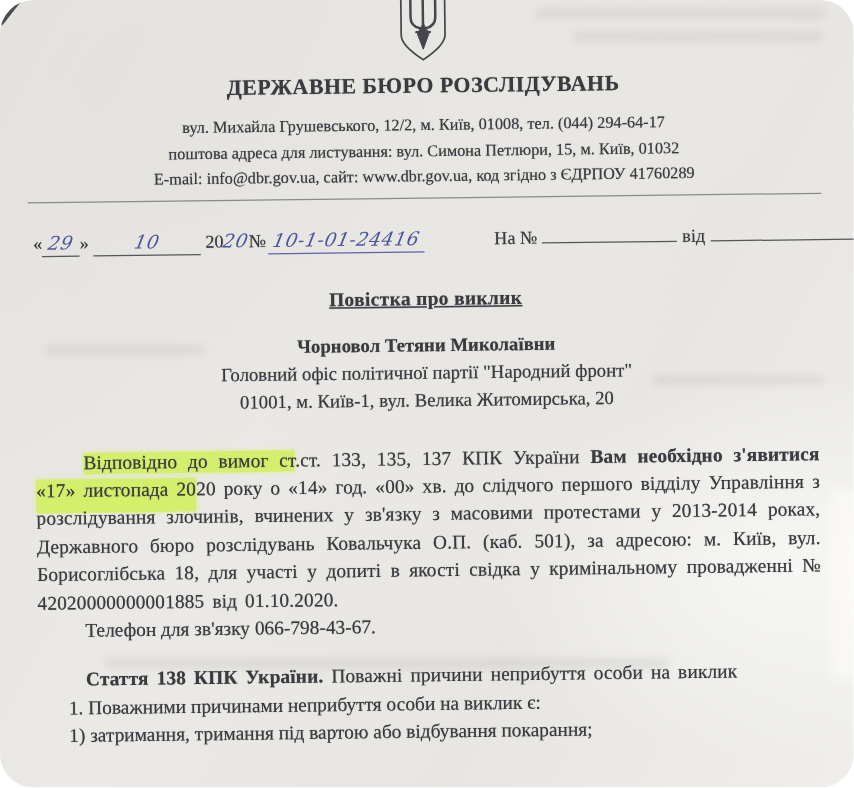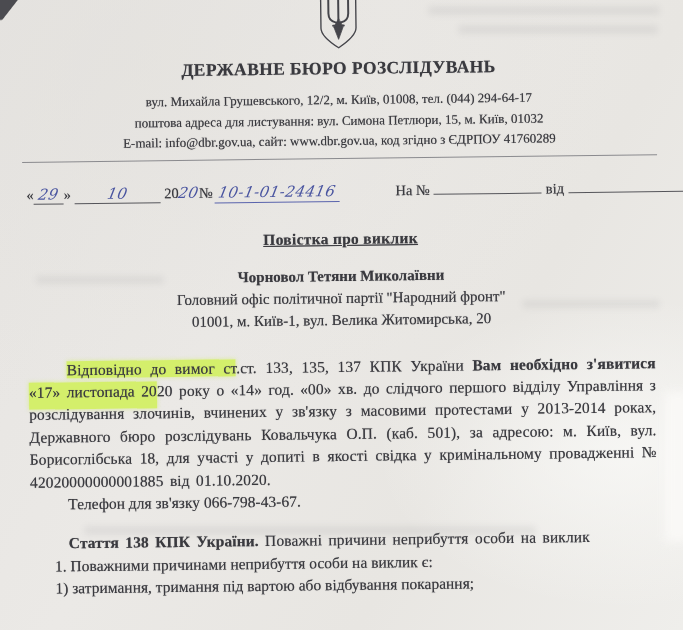--- a/index.html
+++ b/index.html
@@ -6,20 +6,21 @@
   .photo{
     position:relative;
     width:683px;height:630px;
     overflow:hidden;
     background:
       radial-gradient(ellipse 420px 260px at 92% 72%, rgba(250,250,248,0.75), rgba(250,250,248,0) 60%),
       radial-gradient(ellipse 700px 500px at 18% 10%, rgba(226,224,220,0.55), rgba(226,224,220,0) 70%),
       linear-gradient(118deg,#e6e4e1 0%, #ebe9e6 38%, #e8e6e2 68%, #efeeeb 100%);
     font-family:"Liberation Serif","DejaVu Serif",serif;
     color:#3a3a3f;
+    border-radius:27px;
   }
   .ghost{
     position:absolute;
     background:#6f6f74;
     opacity:0.10;
     filter:blur(3px);
     border-radius:4px;
     pointer-events:none;
   }
   .corner-mark{

